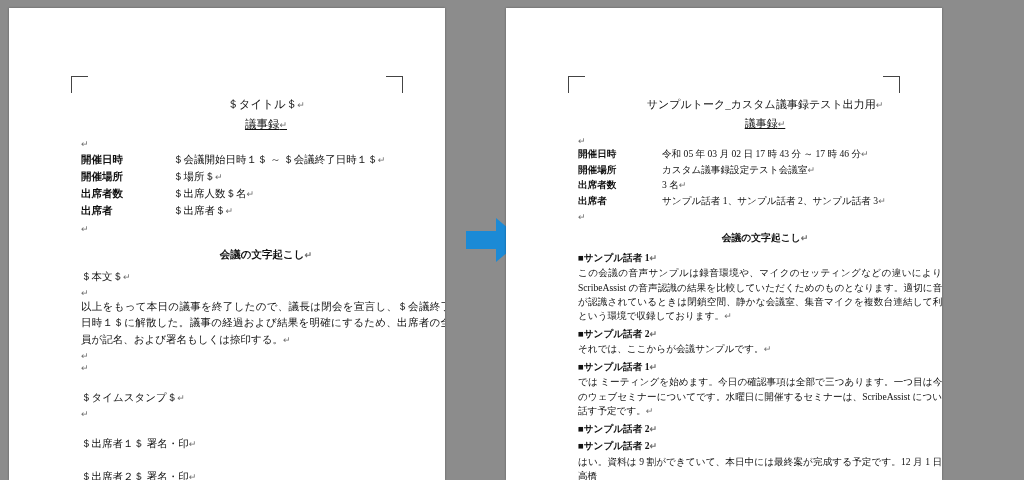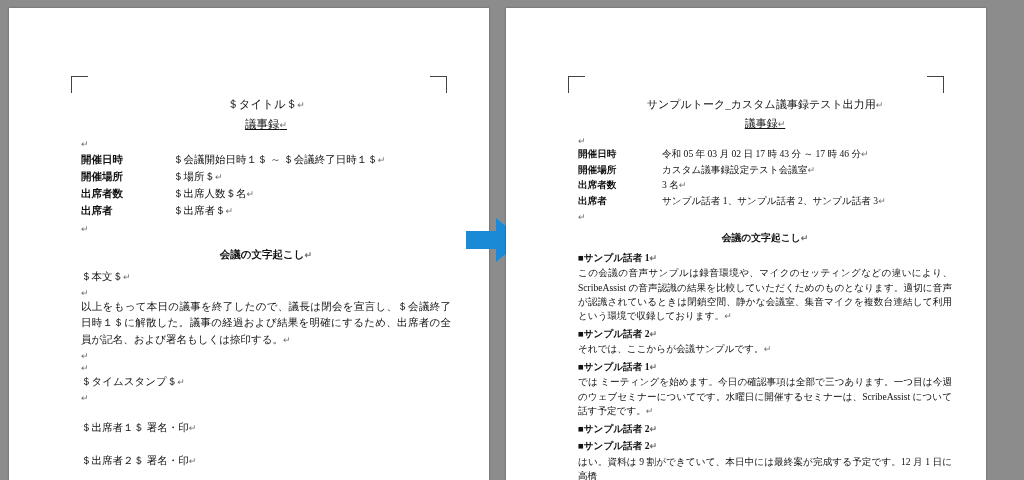--- a/index.html
+++ b/index.html
@@ -14,21 +14,21 @@
     overflow: hidden;
   }
   .stage {
     position: relative;
     width: 1024px;
     height: 480px;
   }
   .page {
     position: absolute;
     top: 8px;
-    width: 480px;
+    width: 436px;
     height: 472px;
     background: #ffffff;
     box-shadow: 0 0 2px rgba(0,0,0,0.35);
     overflow: hidden;
   }
   .page.left { left: 9px; }
   .page.right { left: 506px; }
 
   
   .mark {
@@ -109,21 +109,21 @@
 
   p.body {
     margin: 0 0 2px 0;
     text-align: justify;
   }
   .speaker {
     font-weight: bold;
     margin: 3px 0 1px 0;
   }
   .stamp-line {
-    margin: 0 0 2px 0;
+    margin: 16px 0 2px 0;
   }
   .sign-line {
     margin: 16px 0 4px 0;
   }
 
   
   .arrow {
     position: absolute;
     left: 466px;
     top: 218px;

